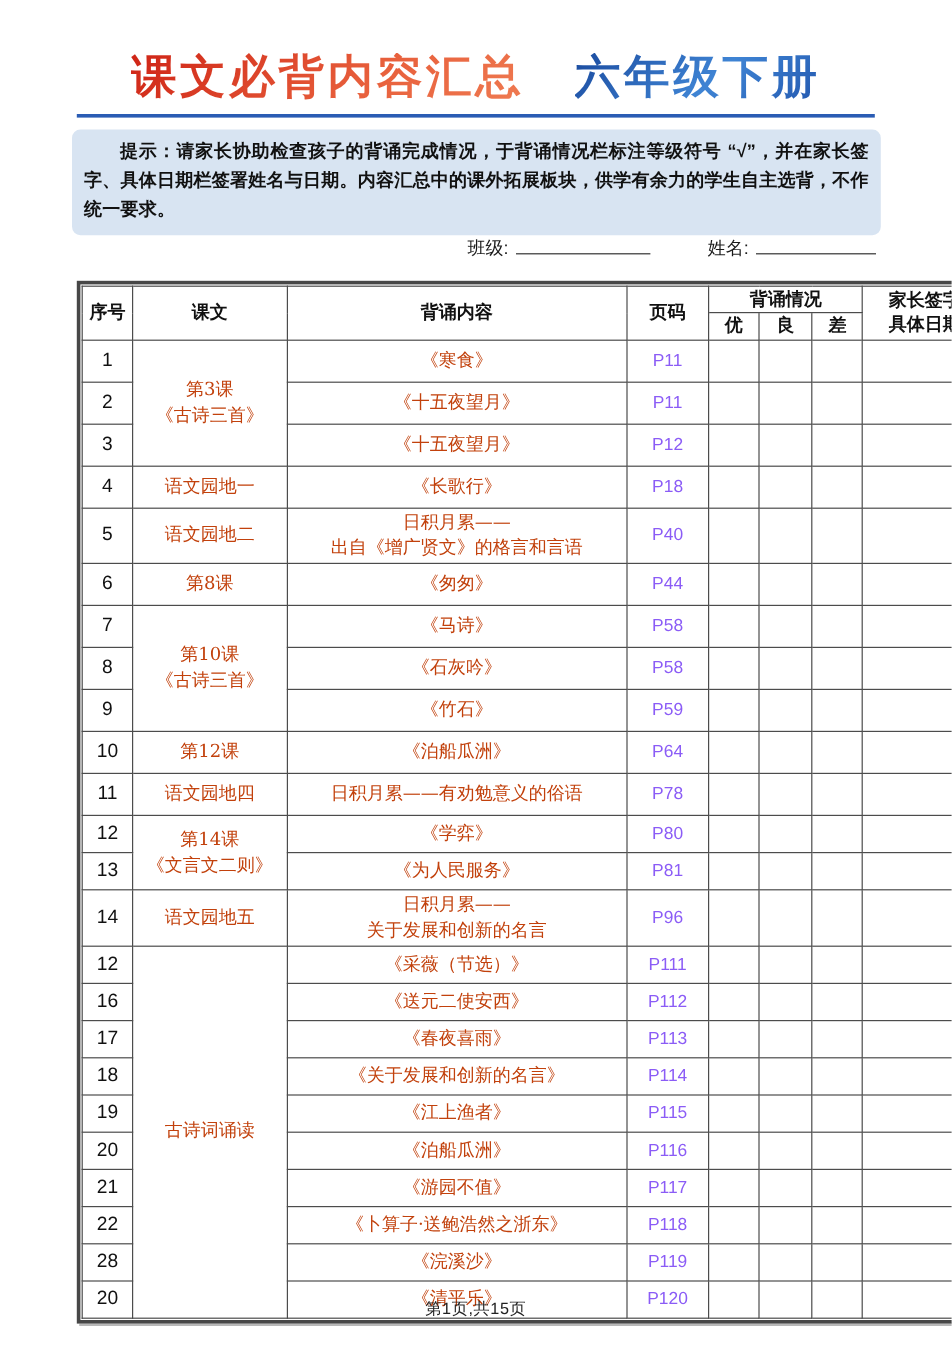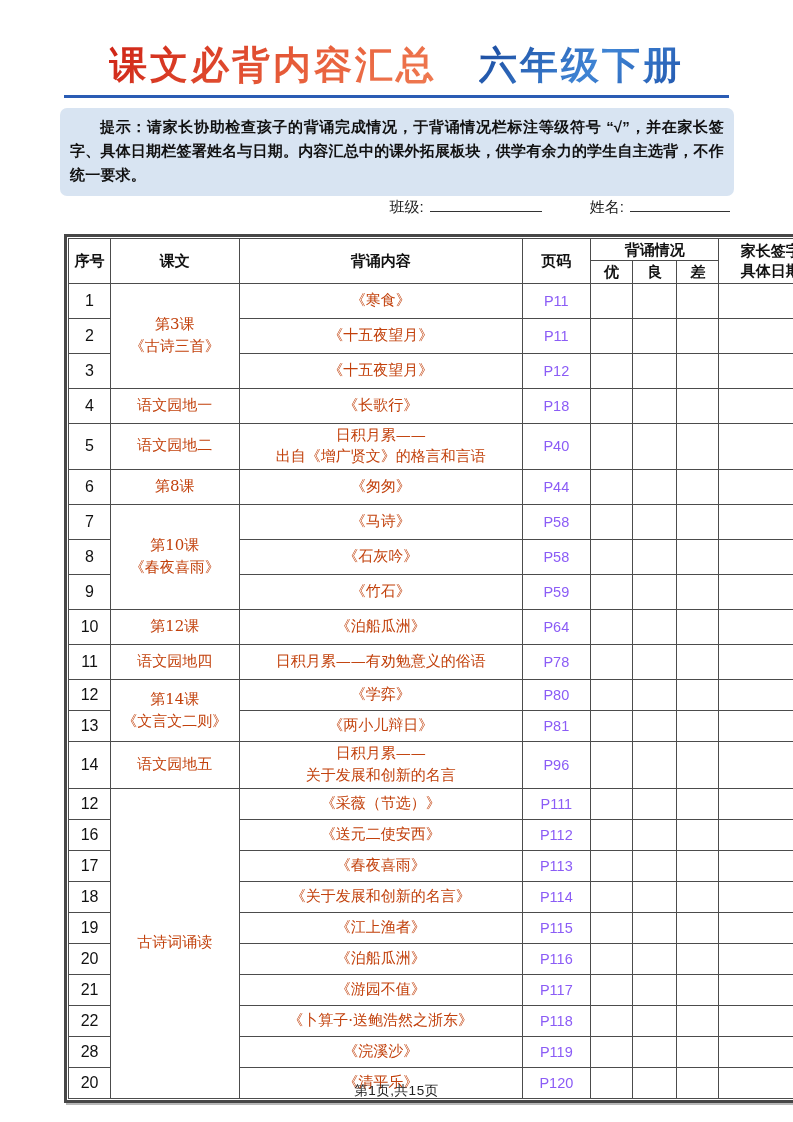--- a/index.html
+++ b/index.html
@@ -213,21 +213,21 @@
             <td class="content-cell">《匆匆》</td>
             <td class="page-cell">P44</td>
             <td></td>
             <td></td>
             <td></td>
             <td></td>
           </tr>
           <tr>
             <td class="num-cell">7</td>
             <td class="lesson-cell" rowspan="3">第10课
-《春夜喜雨》</td>
+《古诗三首》</td>
             <td class="content-cell">《马诗》</td>
             <td class="page-cell">P58</td>
             <td></td>
             <td></td>
             <td></td>
             <td></td>
           </tr>
           <tr>
             <td class="num-cell">8</td>
             <td class="content-cell">《石灰吟》</td>
@@ -272,21 +272,21 @@
 《文言文二则》</td>
             <td class="content-cell">《学弈》</td>
             <td class="page-cell">P80</td>
             <td></td>
             <td></td>
             <td></td>
             <td></td>
           </tr>
           <tr>
             <td class="num-cell">13</td>
-            <td class="content-cell">《两小儿辩日》</td>
+            <td class="content-cell">《为人民服务》</td>
             <td class="page-cell">P81</td>
             <td></td>
             <td></td>
             <td></td>
             <td></td>
           </tr>
           <tr>
             <td class="num-cell">14</td>
             <td class="lesson-cell">语文园地五</td>
             <td class="content-cell">日积月累——

